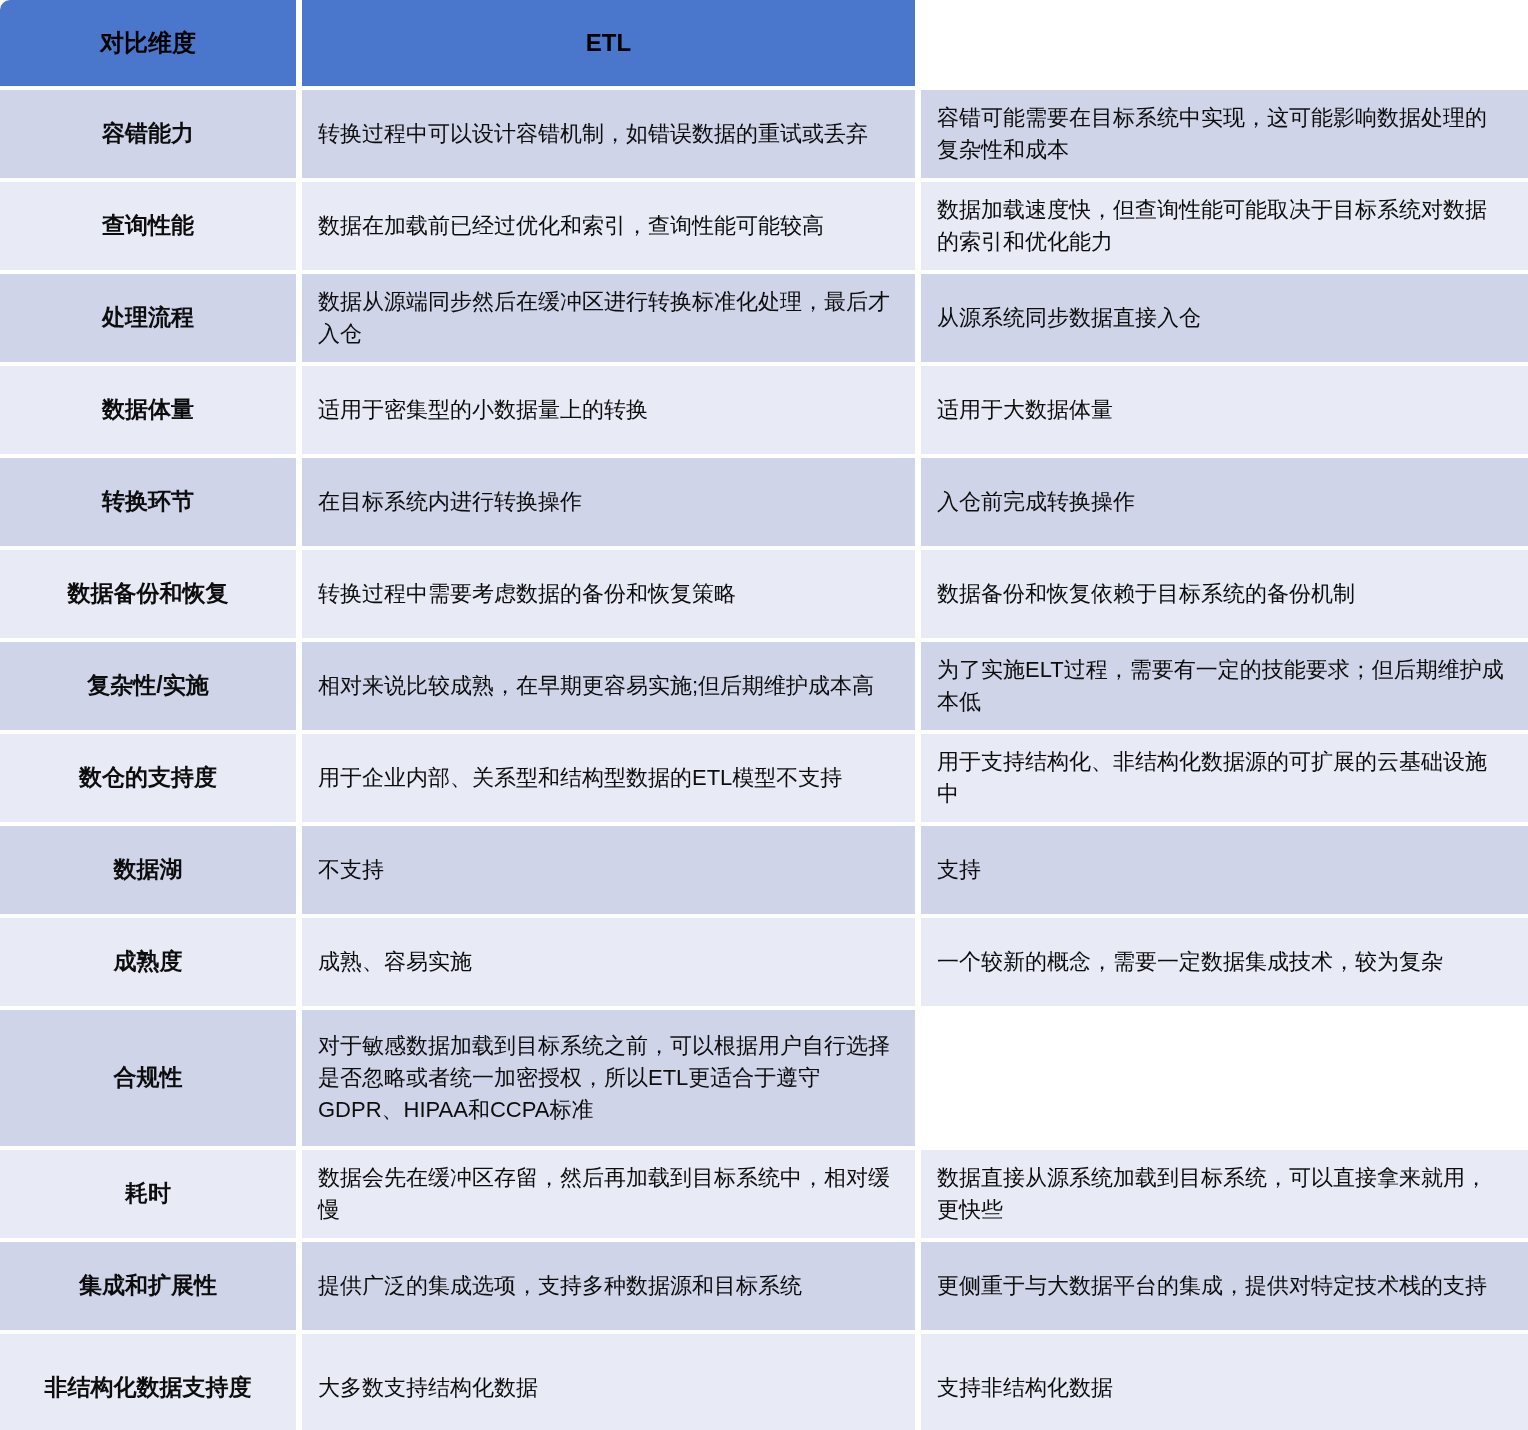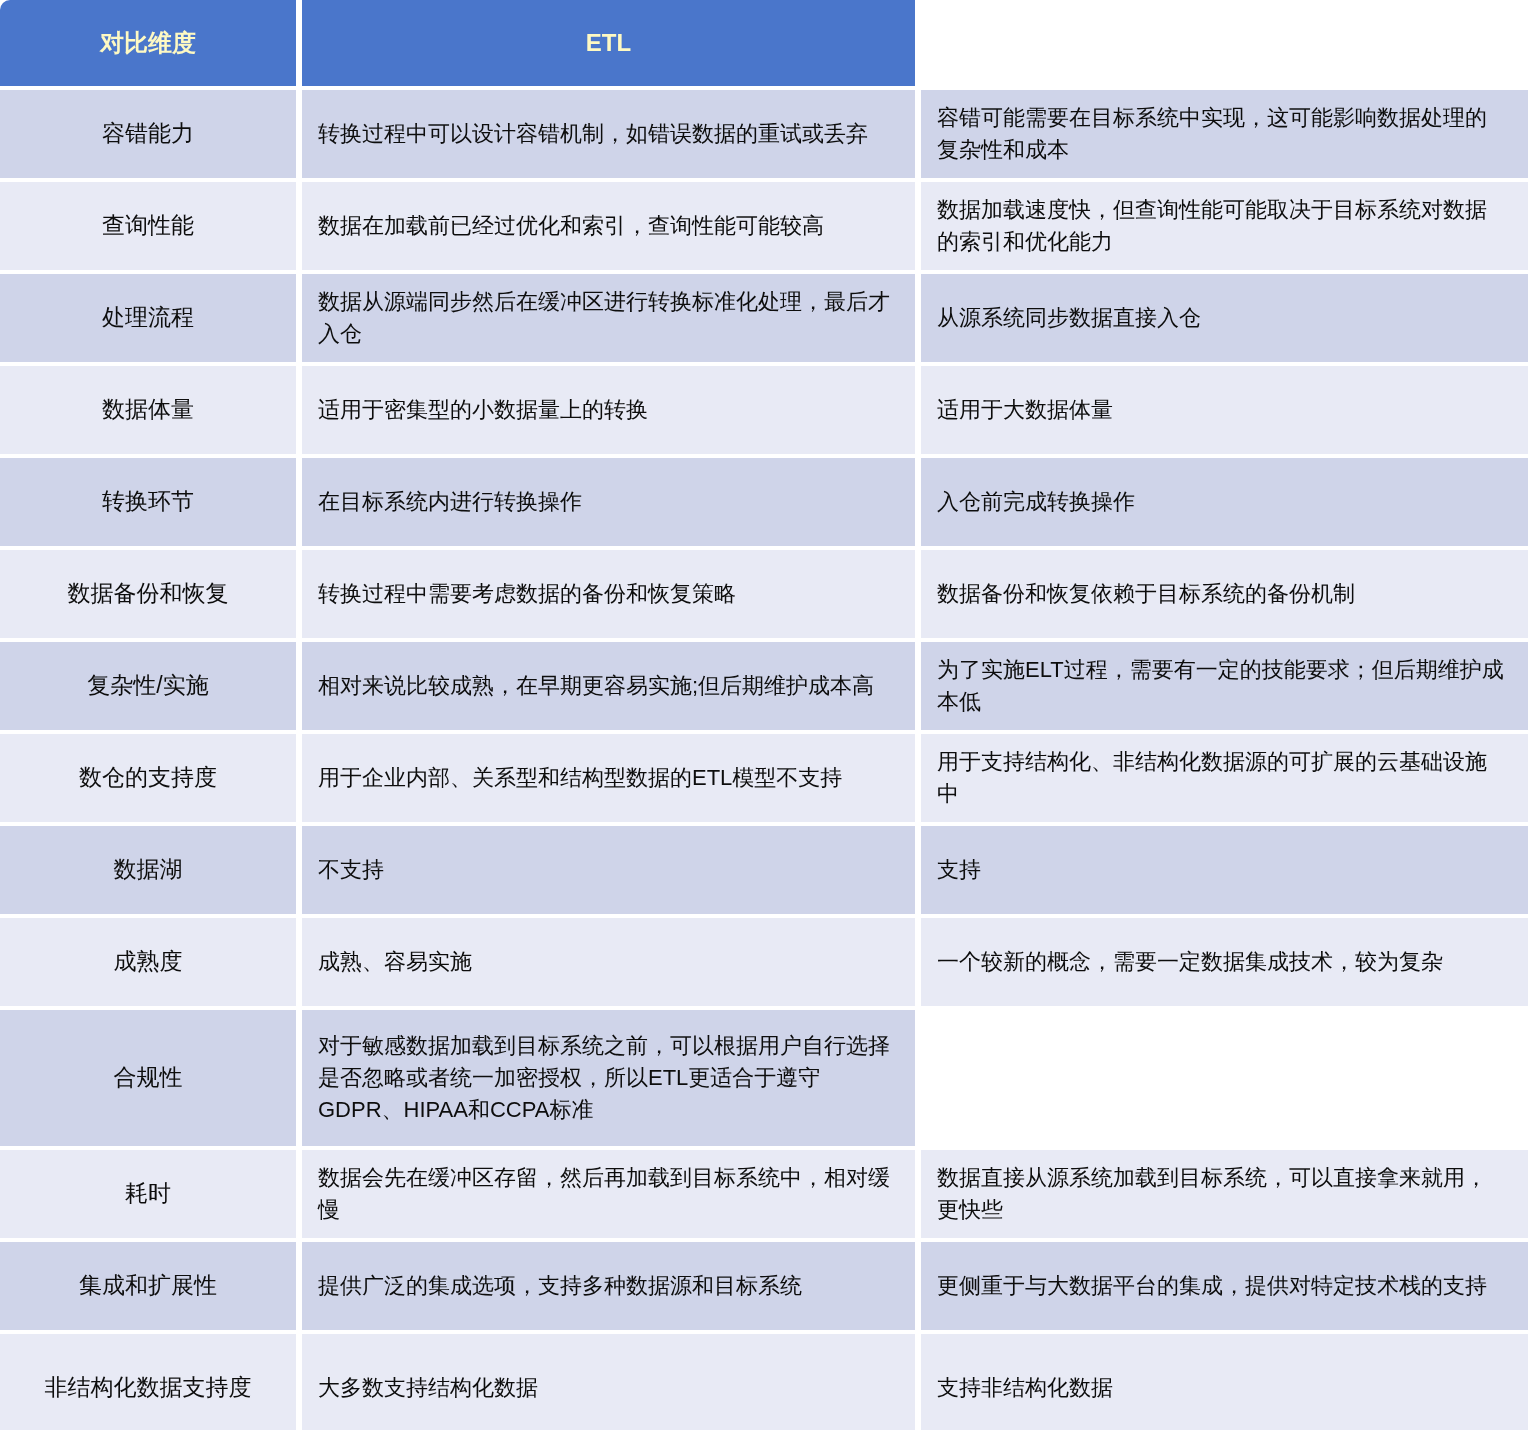--- a/index.html
+++ b/index.html
@@ -27,28 +27,28 @@
     align-items:center;
     background:#CFD4E9;
     color:#0d0d0d;
     font-size:22px;
     line-height:1.45;
   }
   .band-b .cell { background:#E8EAF5; }
   .col-dim {
     justify-content:center;
     text-align:center;
-    font-weight:normal;
+    font-weight:bold;
     font-size:23px;
     padding:0 4px;
   }
   .col-body { padding:0 20px 0 16px; text-align:left; }
   .header .cell {
     background:#4A76CB;
-    color:#fef9c3;
+    color:#000000;
     font-weight:bold;
     font-size:24px;
     justify-content:center;
     text-align:center;
     padding:6px;
   }
 </style>
 </head>
 <body>
 

